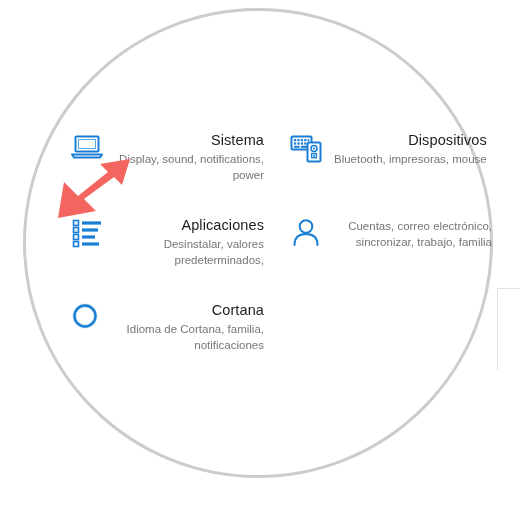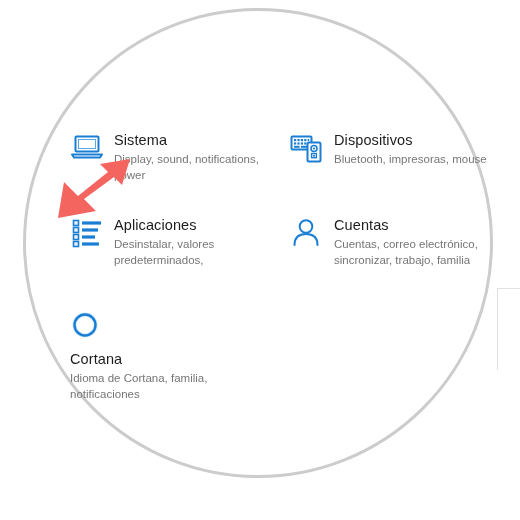--- a/index.html
+++ b/index.html
@@ -13,20 +13,21 @@
     overflow: hidden;
     font-family: "Liberation Sans", sans-serif;
     -webkit-font-smoothing: antialiased;
   }
 
   #screen {
     position: relative;
     width: 520px;
     height: 364px;
     background: #ffffff;
+    text-align: right;
   }
 
   
   .panel-edge {
     position: absolute;
     left: 497px;
     top: 288px;
     width: 24px;
     height: 82px;
     border-left: 1px solid #e2e2e2;
@@ -58,21 +59,21 @@
   .cell {
     position: absolute;
     display: flex;
     align-items: flex-start;
   }
 
   .cell.c0 { left: 70px; }
   .cell.c1 { left: 290px; }
   .cell.r0 { top: 131px; }
   .cell.r1 { top: 216px; }
-  .cell.r2 { top: 310px; flex-direction: column; }
+  .cell.r2 { top: 301px; }
 
   .icon-wrap {
     width: 44px;
     min-width: 44px;
     height: 40px;
     display: flex;
     align-items: flex-start;
     justify-content: flex-start;
     padding-top: 2px;
     box-sizing: border-box;
@@ -191,21 +192,20 @@
     </div>
 
     <div class="cell c1 r1">
       <div class="icon-wrap">
         <svg width="34" height="30" viewBox="0 0 34 30" aria-hidden="true">
           <circle cx="16" cy="8.5" r="6.3" fill="none" stroke="#1a7fd4" stroke-width="2"></circle>
           <path d="M4.5 27 C4.5 18.8 10 16 16 16 C22 16 27.5 18.8 27.5 27" fill="none" stroke="#1a7fd4" stroke-width="2" stroke-linecap="round"></path>
         </svg>
       </div>
       <div class="txt">
-        <div class="title">Cuentas</div>
         <div class="desc">Cuentas, correo electrónico, sincronizar, trabajo, familia</div>
       </div>
     </div>
 
     <div class="cell c0 r2">
       <div class="icon-wrap">
         <svg width="34" height="30" viewBox="0 0 34 30" aria-hidden="true">
           <circle cx="15" cy="13" r="10.5" fill="none" stroke="#cfe4f6" stroke-width="4"></circle>
           <circle cx="15" cy="13" r="10.5" fill="none" stroke="#1a7fd4" stroke-width="2.4"></circle>
         </svg>

